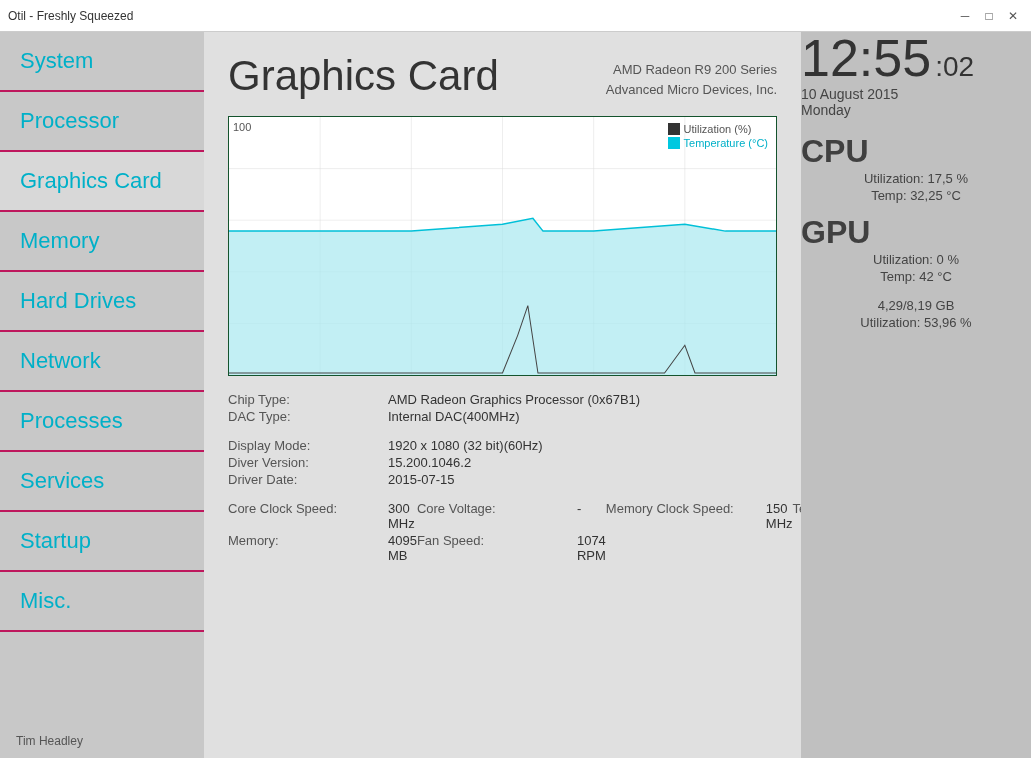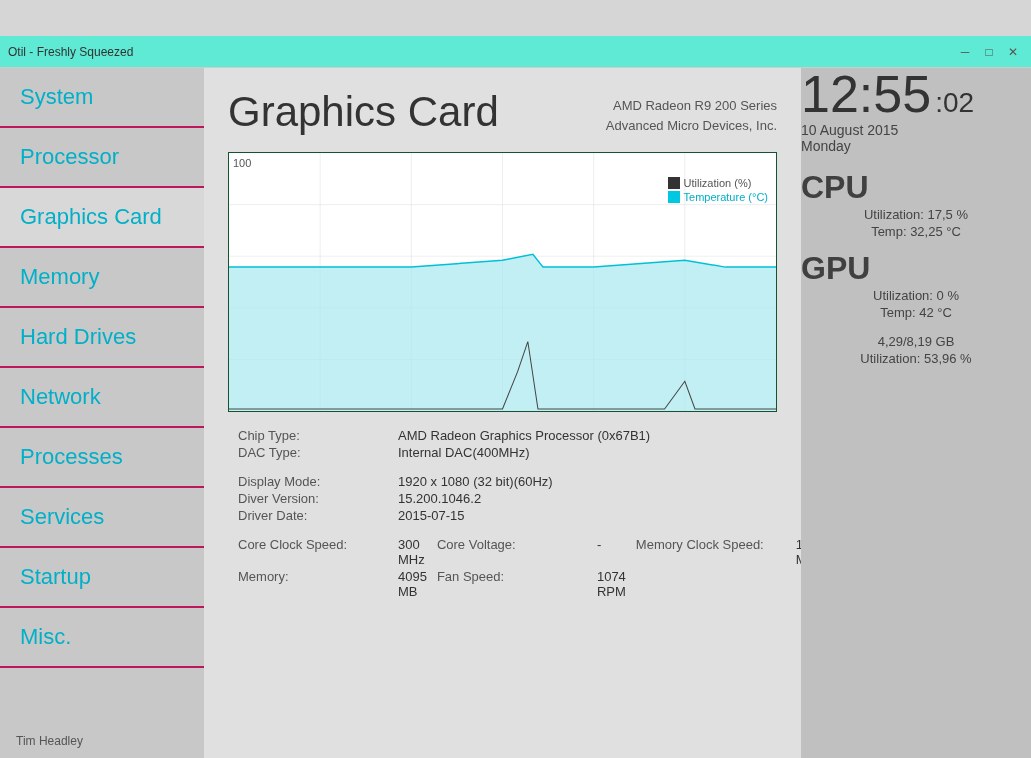--- a/index.html
+++ b/index.html
@@ -6,28 +6,27 @@
     body {
       font-family: 'Segoe UI', sans-serif;
       background: #d6d6d6;
       width: 1031px;
       height: 758px;
       overflow: hidden;
       display: flex;
       flex-direction: column;
     }
     .title-bar {
-      background: #5eead4;
+      background: #ffffff;
       height: 32px;
       display: flex;
       align-items: center;
       justify-content: space-between;
       padding: 10px 8px;
       border-bottom: 1px solid #ccc;
-      margin-top: 36px;
     }
     .title-bar-title {
       font-size: 12px;
       color: #333;
     }
     .title-bar-buttons {
       display: flex;
       gap: 4px;
     }
     .title-btn {
@@ -118,21 +117,20 @@
     }
     .chart-legend {
       position: absolute;
       top: 6px;
       right: 8px;
       font-size: 11px;
       color: #555;
       display: flex;
       flex-direction: column;
       gap: 2px;
-      margin-top: 18px;
     }
     .legend-item {
       display: flex;
       align-items: center;
       gap: 4px;
     }
     .legend-box {
       width: 12px;
       height: 12px;
       flex-shrink: 0;
@@ -152,21 +150,20 @@
       margin-bottom: 14px;
     }
     .info-row {
       display: flex;
       margin-bottom: 2px;
     }
     .info-label {
       width: 160px;
       color: #555;
       flex-shrink: 0;
-      margin-left: 10px;
     }
     .info-value {
       color: #333;
     }
     
     .right-panel {
       width: 230px;
       background: #c0c0c0;
       flex-shrink: 0;
       display: flex;

